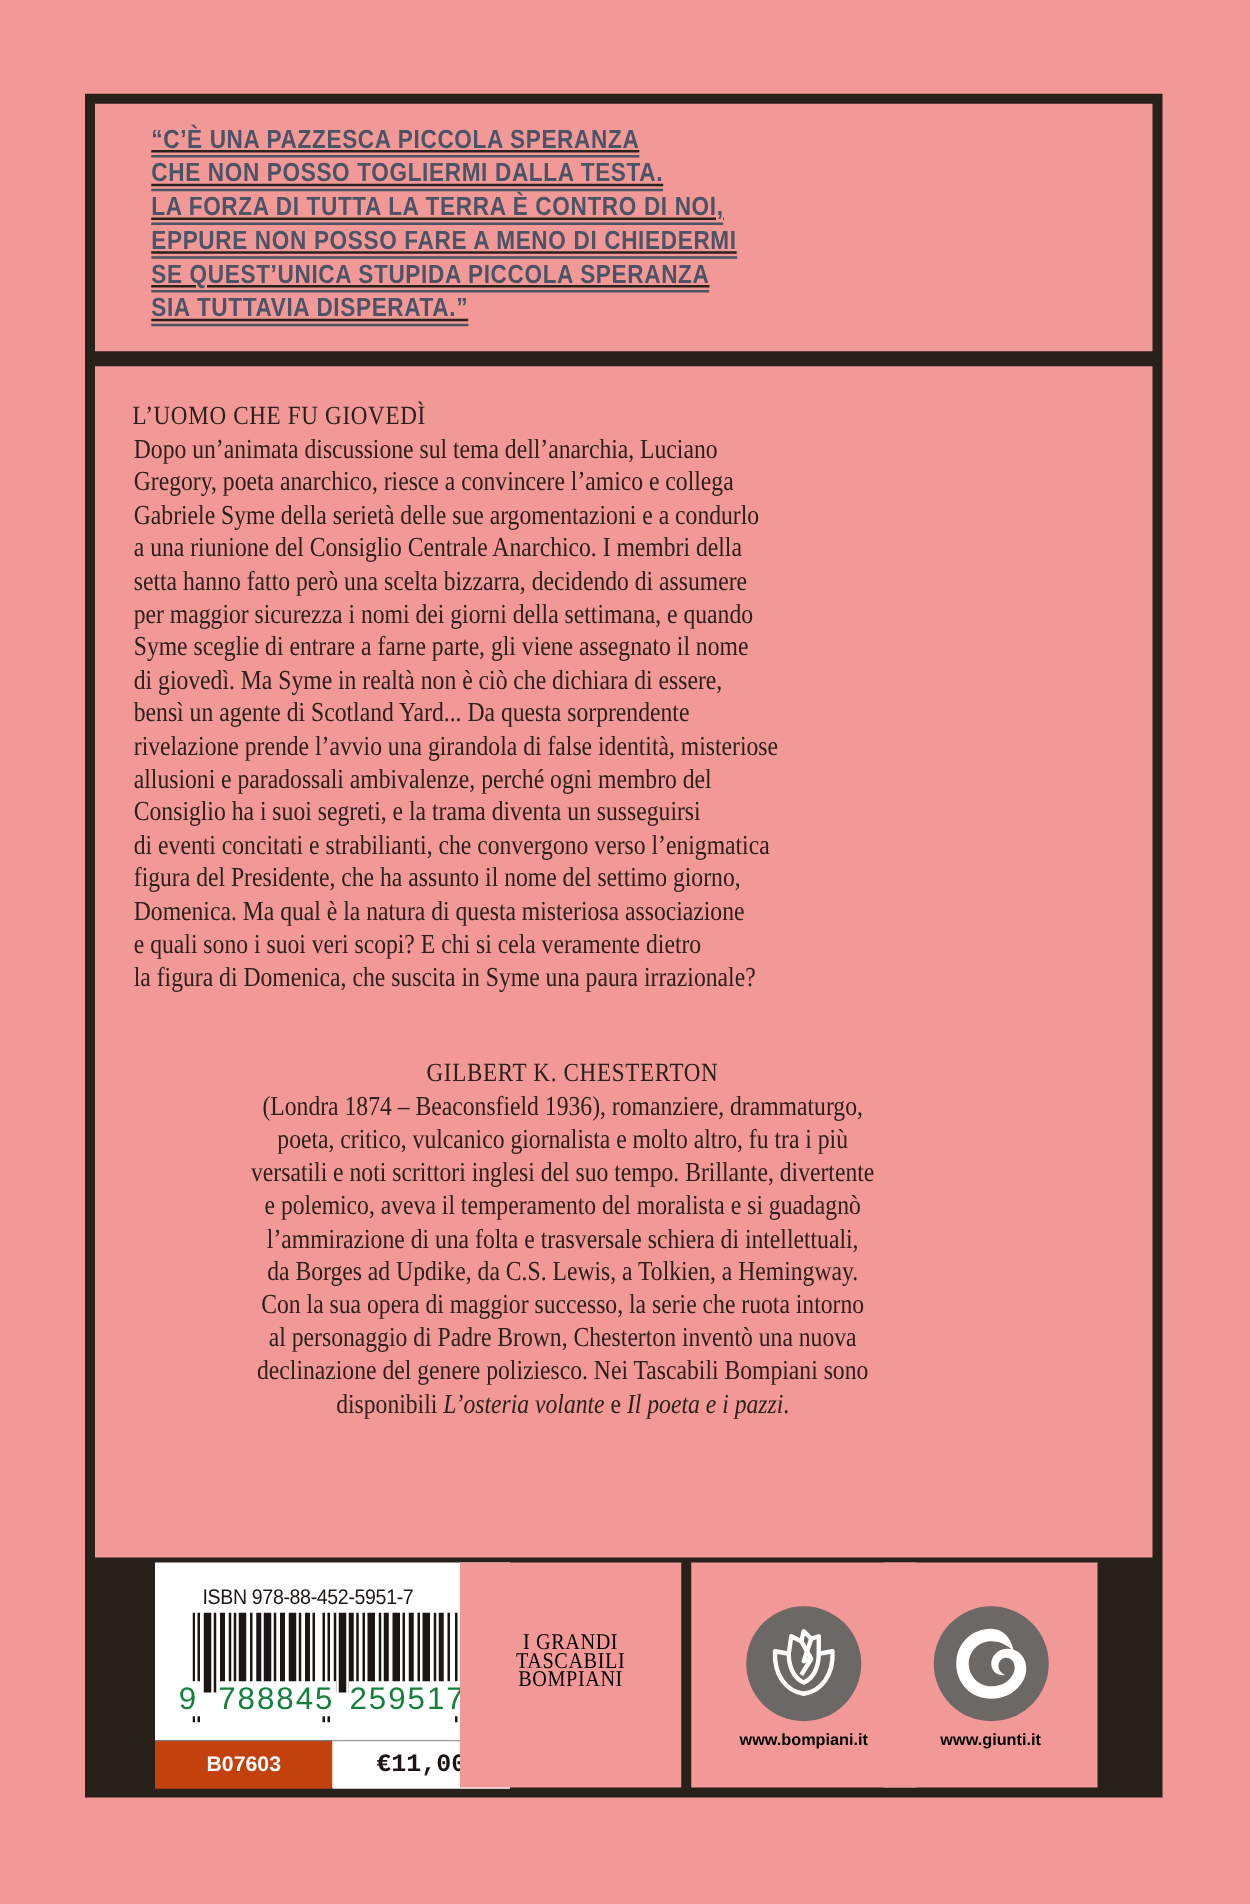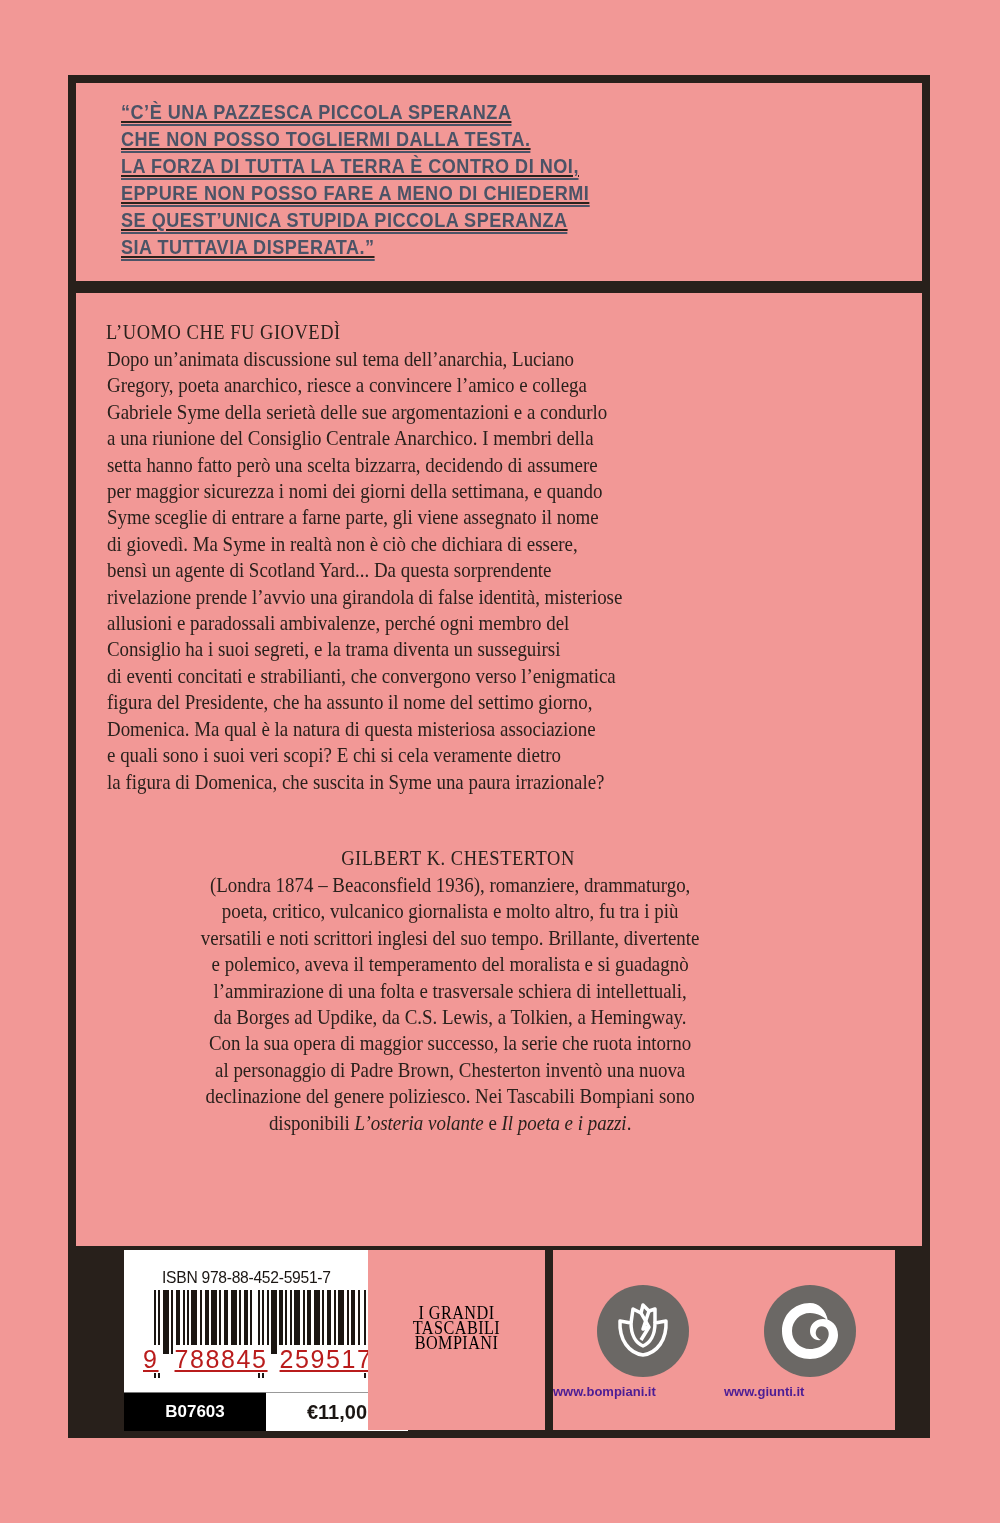--- a/index.html
+++ b/index.html
@@ -67,51 +67,50 @@
   .para div {
     white-space: nowrap;
     transform: scaleX(0.86);
     transform-origin: left center;
   }
   .para i { font-style: italic; }
   
   .barcode-cell { left: 8px; top: 1175px; width: 284px; height: 180px; background: #ffffff; margin-left: 48px; }
   .series-cell { left: 300px; top: 1175px; width: 177px; height: 180px; }
   .bompiani-cell { left: 485px; top: 1175px; width: 180px; height: 180px; }
-  .giunti-cell { left: 656px; top: 1175px; width: 171px; height: 180px; }
+  .giunti-cell { left: 639px; top: 1175px; width: 171px; height: 180px; }
 
   .isbn-label {
     position: absolute; left: 38px; top: 18px;
     font-family: "Liberation Sans", sans-serif;
     font-size: 17px; color: #1b1613;
     letter-spacing: -0.3px;
     transform: scaleX(0.92); transform-origin: left center;
     white-space: nowrap;
   }
   .barcode { position: absolute; left: 30px; top: 40px; width: 220px; height: 88px; }
   .ean-digits {
     position: absolute; left: 18px; top: 95px;
     font-family: "Liberation Sans", sans-serif;
-    font-size: 25px; color: #b91c1c;
+    font-size: 25px; color: #15803d;
     letter-spacing: 1.6px;
     white-space: nowrap;
-    text-decoration: underline;
   }
   .ean-digits span { background: #fff; padding: 0 1px; }
   .code-box {
     position: absolute; left: 0; top: 142px; width: 142px; height: 38px;
-    background: #000000; color: #fff;
+    background: #c2410c; color: #fff;
     font-family: "Liberation Sans", sans-serif; font-weight: bold;
     font-size: 17px; display: flex; align-items: center; justify-content: center;
     border-top: 1px solid #777;
   }
   .price-box {
     position: absolute; left: 142px; top: 142px; width: 142px; height: 38px;
     background: #fff; color: #1b1613;
-    font-family: Liberation Sans, sans-serif; font-weight: bold;
+    font-family: Liberation Mono, monospace; font-weight: bold;
     font-size: 20px; display: flex; align-items: center; justify-content: center;
     border-top: 1px solid #999;
   }
   .series-title {
     position: absolute; left: 0; right: 0; top: 56px;
     text-align: center;
     font-family: "Liberation Serif", serif;
     font-size: 18px; line-height: 15px;
     letter-spacing: 0.5px;
     color: #000000;
@@ -119,22 +118,23 @@
   .series-title div { transform: scaleX(0.9); }
   .logo {
     position: absolute; left: 50%; top: 35px;
     width: 92px; height: 92px; margin-left: -46px;
     border-radius: 50%;
     background: #6b6865;
   }
   .logo svg { position: absolute; left: 0; top: 0; }
   .url {
     position: absolute; left: 0; right: 0; top: 134px;
+    text-align: center;
     font-family: "Liberation Sans", sans-serif; font-weight: bold;
-    font-size: 13px; color: #4c1d95;
+    font-size: 13px; color: #000000;
   }
 </style>
 </head>
 <body>
 
 <div class="frame">
 
   <div class="cell quote-cell">
     <ul class="quote">
       <li><span>“C’È UNA PAZZESCA PICCOLA SPERANZA</span></li>

